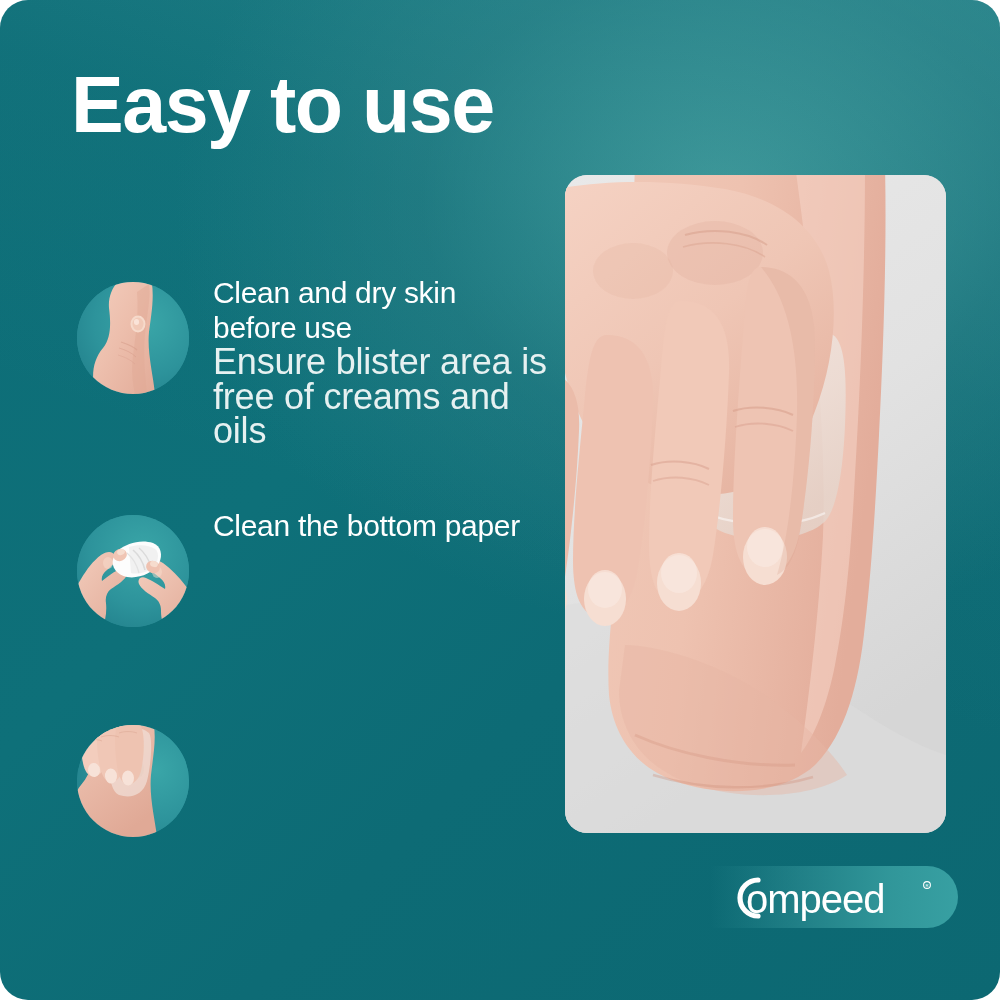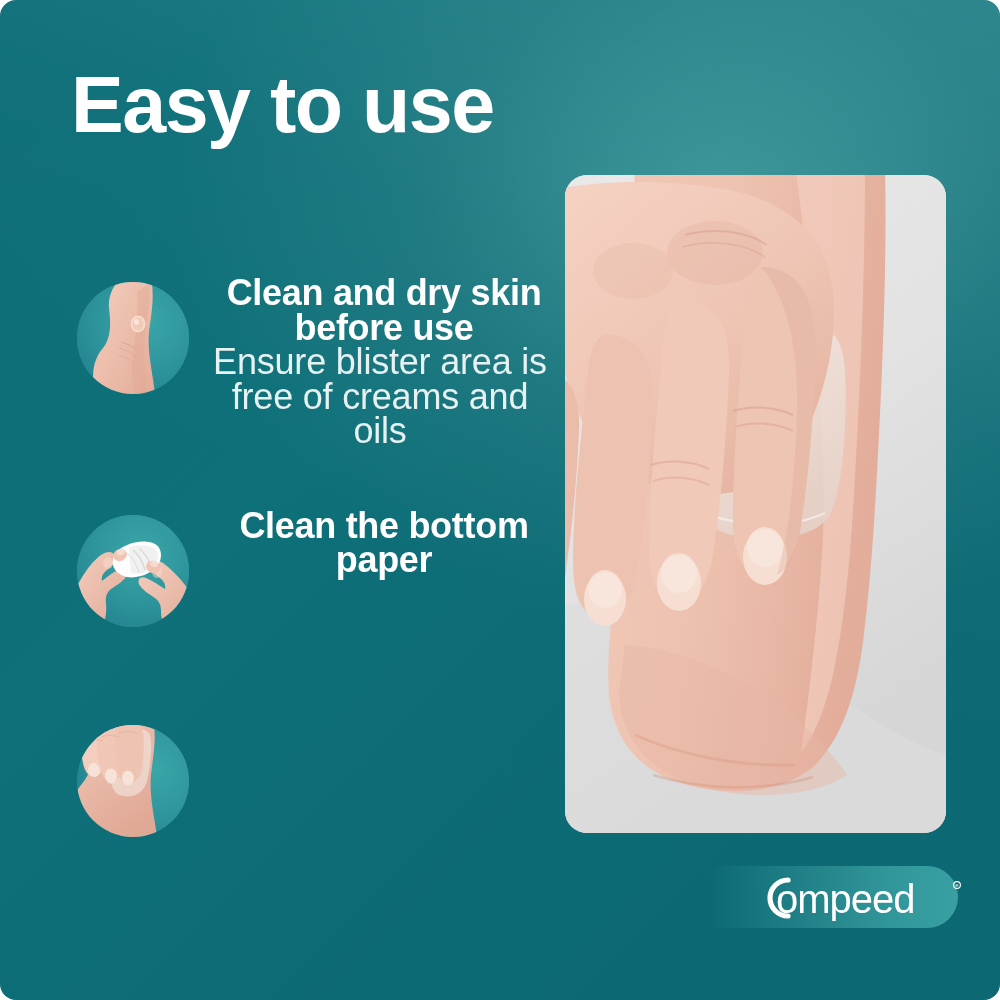--- a/index.html
+++ b/index.html
@@ -11,27 +11,26 @@
     width: 1000px;
     height: 1000px;
     overflow: hidden;
     font-family: "Liberation Sans", sans-serif;
   }
 
   .poster {
     position: relative;
     width: 1000px;
     height: 1000px;
-    border-radius: 16px;
+    border-radius: 28px;
     overflow: hidden;
     background:
       radial-gradient(ellipse 780px 620px at 72% 20%, rgba(60,150,152,0.95) 0%, rgba(40,125,132,0.55) 38%, rgba(13,110,120,0.0) 70%),
       linear-gradient(135deg, #0d6d77 0%, #0e7079 38%, #0d6b75 62%, #0c6872 100%);
     box-sizing: border-box;
-    text-align: center;
   }
   
   .poster::after {
     content: "";
     position: absolute;
     inset: 0;
     background: linear-gradient(200deg, rgba(92,178,178,0.30) 0%, rgba(92,178,178,0.06) 30%, rgba(0,0,0,0) 55%);
     pointer-events: none;
   }
 
@@ -71,26 +70,25 @@
     height: 112px;
     border-radius: 50%;
     overflow: hidden;
     background: radial-gradient(circle at 62% 38%, #34a0a4 0%, #2c8f97 55%, #22818c 100%);
   }
   .step-text {
     margin-left: 136px;
     padding-top: 0px;
   }
   .step-head {
-    font-size: 36px;
+    font-size: 30px;
     line-height: 34.5px;
-    font-weight: bold;
+    font-weight: normal;
     color: #ffffff;
     letter-spacing: -0.3px;
-    margin-left: 8px;
   }
   .step-sub {
     font-size: 36px;
     line-height: 34.5px;
     font-weight: normal;
     color: #e6f1f1;
     letter-spacing: -0.2px;
   }
 
   
@@ -124,21 +122,21 @@
     position: absolute;
     right: 0;
     top: 0;
     width: 248px;
     height: 62px;
     border-radius: 0 31px 31px 0;
     background: linear-gradient(90deg, rgba(45,140,145,0.0) 0%, rgba(48,145,150,0.55) 35%, rgba(55,158,160,0.85) 72%, rgba(58,163,165,0.95) 100%);
   }
   .logo-mark {
     position: absolute;
-    left: 52px;
+    left: 22px;
     top: 6px;
     width: 220px;
     height: 52px;
   }
   .logo-mark svg { display: block; width: 100%; height: 100%; }
 </style>
 </head>
 <body>
 
 <div class="poster">

